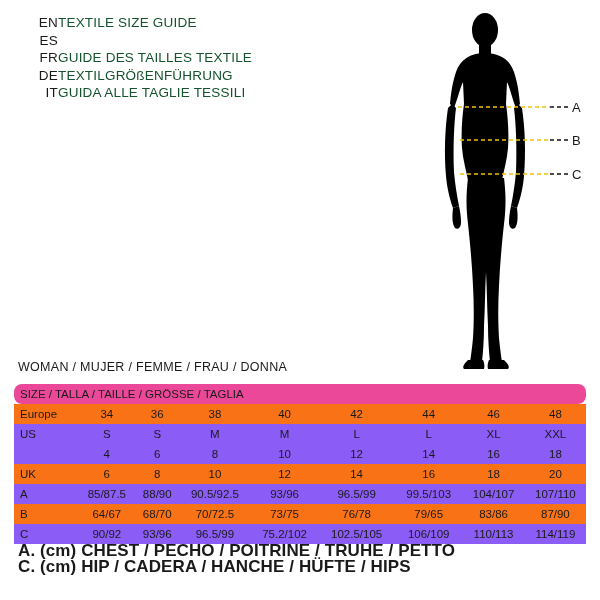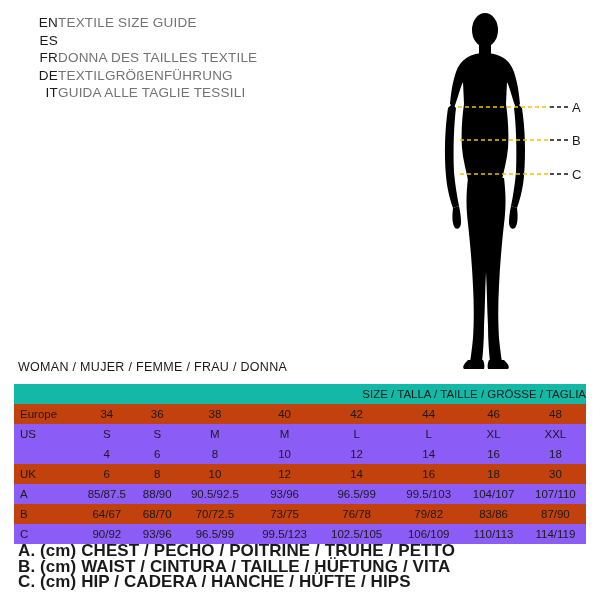--- a/index.html
+++ b/index.html
@@ -24,21 +24,21 @@
     line-height:17.5px;
     letter-spacing:.2px;
   }
   .lang-code{
     width:40px;
     flex:0 0 40px;
     color:#1a1a1a;
     text-align:right;
   }
   .lang-text{
-    color:#737373;
+    color:#14532d;
     white-space:nowrap;
   }
 
   
   .figure-wrap{
     position:absolute;
     left:400px;top:8px;
     width:190px;height:365px;
   }
   .figure-wrap svg{display:block;}
@@ -64,36 +64,37 @@
     width:100%;
     font-size:11.5px;
     color:#1a1a1a;
   }
   table td{
     padding:2px 0 2px 0;
     height:16px;
     vertical-align:middle;
   }
   tr.shaded td{background:#8b5cf6;}
-  tr.plain td{background:#c2410c;margin-left:37px;}
+  tr.plain td{background:#f97316;margin-left:37px;}
   td.label-col{
     width:58px;
     padding-left:6px;
     text-align:left;
     white-space:nowrap;
   }
   td.val{
     text-align:center;
     white-space:nowrap;
   }
   tr.header-row td{
-    background:#14b8a6;
+    background:#ec4899;
     font-size:11.5px;
     padding-left:6px;
-    text-align:right;
+    text-align:left;
+    border-radius:8px;
   }
 
   
   .legend{
     position:absolute;
     left:18px;top:543px;
     width:560px;
   }
   .legend-row{
     font-size:17px;
@@ -109,21 +110,21 @@
 <div class="lang-block">
   <div class="lang-row">
     <span class="lang-code">EN</span>
     <span class="lang-text">TEXTILE SIZE GUIDE</span>
   </div>
   <div class="lang-row">
     <span class="lang-code">ES</span>
   </div>
   <div class="lang-row">
     <span class="lang-code">FR</span>
-    <span class="lang-text">DONNA DES TAILLES TEXTILE</span>
+    <span class="lang-text">GUIDE DES TAILLES TEXTILE</span>
   </div>
   <div class="lang-row">
     <span class="lang-code">DE</span>
     <span class="lang-text">TEXTILGRÖßENFÜHRUNG</span>
   </div>
   <div class="lang-row">
     <span class="lang-code">IT</span>
     <span class="lang-text">GUIDA ALLE TAGLIE TESSILI</span>
   </div>
 </div>
@@ -244,21 +245,21 @@
 
       <tr class="plain">
         <td class="label-col">UK</td>
         <td class="val">6</td>
         <td class="val">8</td>
         <td class="val">10</td>
         <td class="val">12</td>
         <td class="val">14</td>
         <td class="val">16</td>
         <td class="val">18</td>
-        <td class="val">30</td>
+        <td class="val">20</td>
       </tr>
 
       <tr class="shaded">
         <td class="label-col">A</td>
         <td class="val">85/87.5</td>
         <td class="val">88/90</td>
         <td class="val">90.5/92.5</td>
         <td class="val">93/96</td>
         <td class="val">96.5/99</td>
         <td class="val">99.5/103</td>
@@ -266,37 +267,36 @@
         <td class="val">107/110</td>
       </tr>
 
       <tr class="plain">
         <td class="label-col">B</td>
         <td class="val">64/67</td>
         <td class="val">68/70</td>
         <td class="val">70/72.5</td>
         <td class="val">73/75</td>
         <td class="val">76/78</td>
-        <td class="val">79/82</td>
+        <td class="val">79/65</td>
         <td class="val">83/86</td>
         <td class="val">87/90</td>
       </tr>
 
       <tr class="shaded">
         <td class="label-col">C</td>
         <td class="val">90/92</td>
         <td class="val">93/96</td>
         <td class="val">96.5/99</td>
-        <td class="val">99.5/123</td>
+        <td class="val">75.2/102</td>
         <td class="val">102.5/105</td>
         <td class="val">106/109</td>
         <td class="val">110/113</td>
         <td class="val">114/119</td>
       </tr>
     </tbody>
   </table>
 </div>
 
 <div class="legend">
   <div class="legend-row">A. (cm) CHEST / PECHO / POITRINE / TRUHE / PETTO</div>
-  <div class="legend-row">B. (cm) WAIST / CINTURA / TAILLE / HÜFTUNG / VITA</div>
   <div class="legend-row">C. (cm) HIP / CADERA / HANCHE / HÜFTE / HIPS</div>
 </div>
 
 </body></html>

